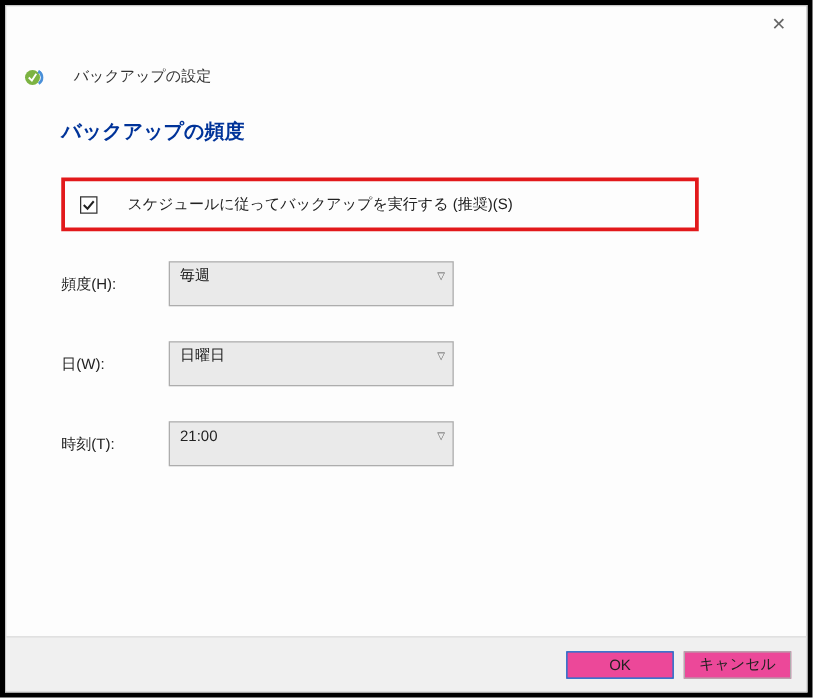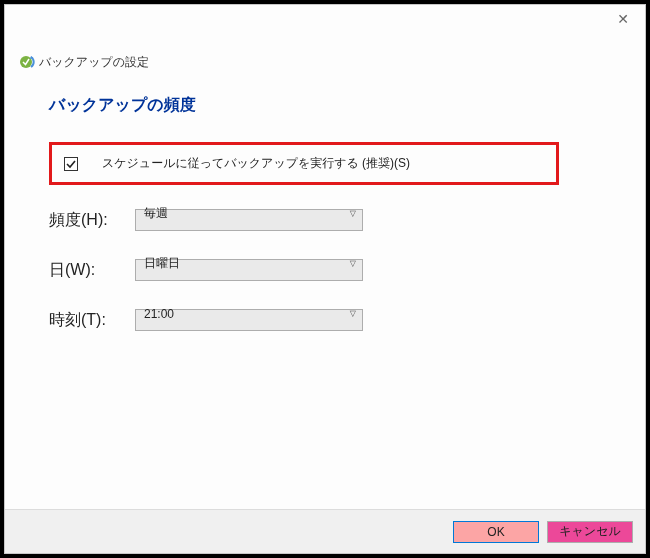--- a/index.html
+++ b/index.html
@@ -28,22 +28,21 @@
       font-size: 14px;
       color: #666;
       cursor: pointer;
       font-family: Arial, sans-serif;
     }
     .header {
       position: absolute;
       top: 48px;
       left: 14px;
       display: flex;
-      align-items: center;
-      gap: 2px;
+      gap: 22px;
     }
     .header-icon {
       width: 18px;
       height: 18px;
     }
     .header-text {
       font-size: 12px;
       color: #333;
     }
     .content {
@@ -88,26 +87,26 @@
       font-size: 12px;
       color: #222;
     }
     .row {
       display: flex;
       align-items: center;
       margin-bottom: 28px;
     }
     .row-label {
       width: 86px;
-      font-size: 16px;
+      font-size: 12px;
       color: #222;
     }
     .dropdown {
       width: 228px;
-      height: 22px;
+      height: 36px;
       border: 1px solid #adadad;
       background: #eaeaea;
       display: flex;
       align-items: center;
       justify-content: space-between;
       padding: 0 6px 13px 8px;
       font-size: 12px;
       color: #222;
     }
     .dropdown-arrow {
@@ -135,21 +134,21 @@
       background: #ec4899;
       display: flex;
       align-items: center;
       justify-content: center;
       font-size: 12px;
       color: #222;
       cursor: pointer;
     }
     .btn-primary {
       border: 1px solid #0078d7;
-      background: #fca5a5;
+      background: #ec4899;
       text-align: right;
     }
   </style>
 </head>
 <body>
 
 <div class="window">
   <span class="close-icon">✕</span>
 
   <div class="header">

